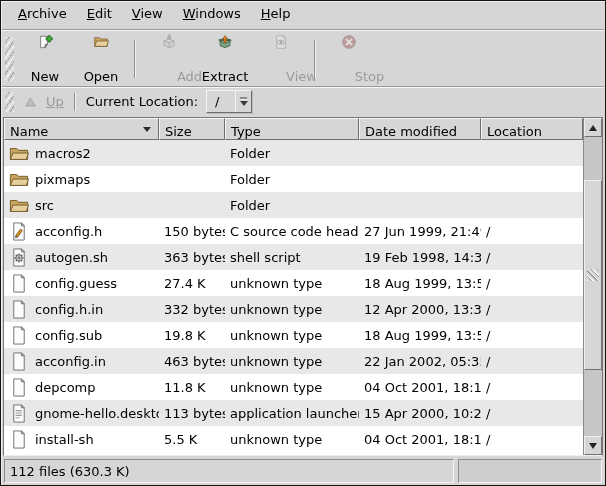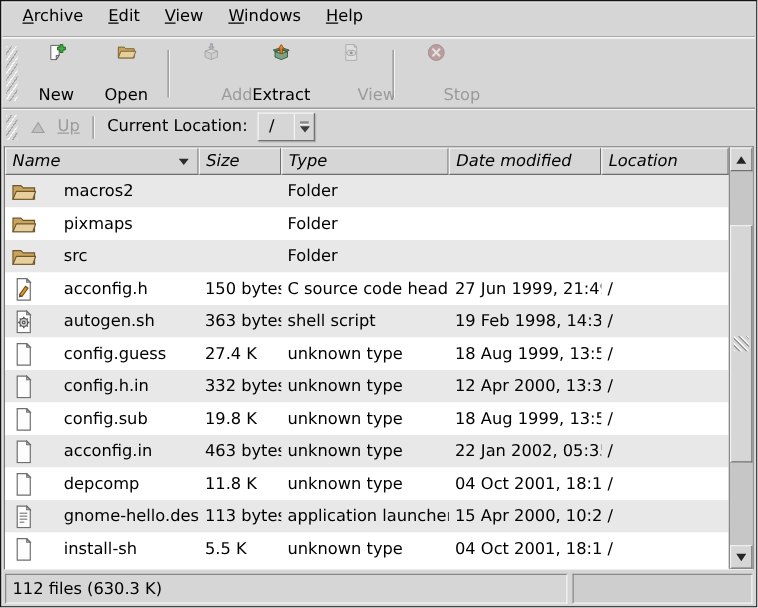--- a/index.html
+++ b/index.html
@@ -51,32 +51,32 @@
   .combo-bar { width:7px; height:2px; background:#8a8a8a; box-shadow:0 1px 0 #f2f2f2; }
   .combo-tri { width:0; height:0; border-left:4px solid transparent;
     border-right:4px solid transparent; border-top:5px solid #3c3c3c; }
   
   .list { position:absolute; top:116px; left:2px; right:2px; height:339px;
     display:flex; background:#fff; border:1px solid #777; border-bottom-color:#eee; }
   .list-main { flex:1; display:flex; flex-direction:column; overflow:hidden; }
   .hrow { display:flex; height:22px; flex:0 0 22px; }
   .hcell { background:#d6d6d6; border:1px solid; position:relative;
     border-color:#f5f5f5 #6e6e6e #6e6e6e #f5f5f5;
-    display:flex; align-items:center; padding-left:5px; overflow:hidden; white-space:nowrap;font-style:italic; }
+    display:flex; align-items:flex-end; padding-left:5px; overflow:hidden; white-space:nowrap; }
   .sort-arrow { position:absolute; right:7px; top:8px; width:0; height:0;
     border-left:4px solid transparent; border-right:4px solid transparent;
     border-top:5px solid #2d2d2d; }
   .c0 { width:155px; } .c1 { width:66px; } .c2 { width:134px; }
   .c3 { width:122px; } .c4 { width:106px; flex:1; }
   .rows { flex:1; overflow:hidden; background:#fff; }
   .row { display:flex; height:26px; background:#fff; cursor:default; }
   .row.alt { background:#e8e8e8; }
   .cell { display:flex; align-items:center; padding-left:5px;
     white-space:nowrap; overflow:hidden; }
-  .cell.name { gap:22px; padding-left:5px; }
+  .cell.name { gap:6px; padding-left:5px; }
   .row-icon { width:20px; height:19px; flex:0 0 20px; }
   
   .vscroll { width:19px; flex:0 0 19px; display:flex; flex-direction:column;
     background:#c6c6c6; border-left:1px solid #8a8a8a; }
   .sbtn { height:19px; flex:0 0 19px; background:#d6d6d6; border:1px solid;
     border-color:#f0f0f0 #707070 #707070 #f0f0f0;
     display:flex; align-items:center; justify-content:center; }
   .tri-up { width:0; height:0; border-left:4px solid transparent;
     border-right:4px solid transparent; border-bottom:6px solid #252525; }
   .tri-down { width:0; height:0; border-left:4px solid transparent;

